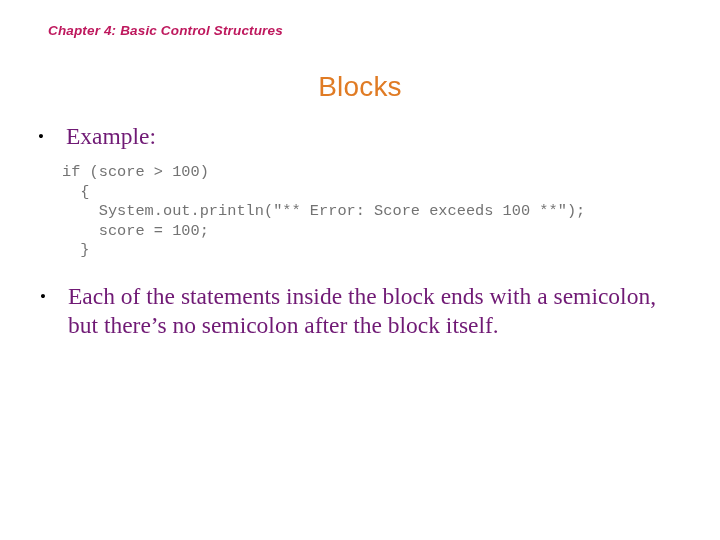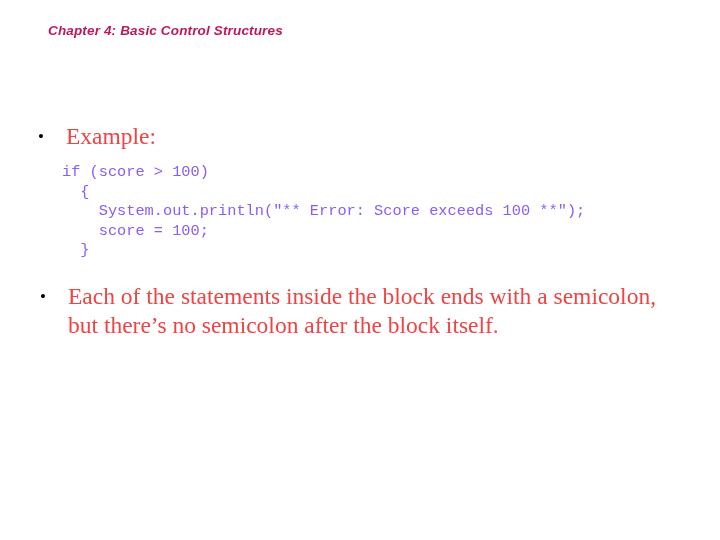--- a/index.html
+++ b/index.html
@@ -57,21 +57,21 @@
     top: 122px;
     width: 670px;
   }
 
   .bullet {
     position: relative;
     display: block;
     font-family: "Liberation Serif", "DejaVu Serif", serif;
     font-size: 23.5px;
     line-height: 29px;
-    color: #ef4444;
+    color: #701a75;
     padding-left: 40px;
   }
   .bullet::before {
     content: "\2022";
     position: absolute;
     left: 12px;
     top: 0;
     font-size: 17px;
     line-height: 29px;
     color: #000000;
@@ -89,21 +89,21 @@
 
   
   .code-block {
     position: absolute;
     left: 62px;
     top: 163px;
     margin: 0;
     font-family: "Liberation Mono", "DejaVu Sans Mono", monospace;
     font-size: 15.3px;
     line-height: 19.5px;
-    color: #8b5cf6;
+    color: #737373;
     white-space: pre;
     letter-spacing: 0px;
   }
 
   .para-block {
     position: absolute;
     left: 28px;
     top: 282px;
     width: 660px;
   }
@@ -117,20 +117,21 @@
     height: 55px;
   }
 </style>
 </head>
 <body>
 
 <div class="slide">
 
   <div class="chapter-header">Chapter 4: Basic Control Structures</div>
 
+  <div class="slide-title">Blocks</div>
 
   <div class="body-area">
     <div class="bullet bullet-example">
       <span>Example:</span>
     </div>
   </div>
 
   <pre class="code-block">if (score &gt; 100)
   {
     System.out.println("** Error: Score exceeds 100 **");

